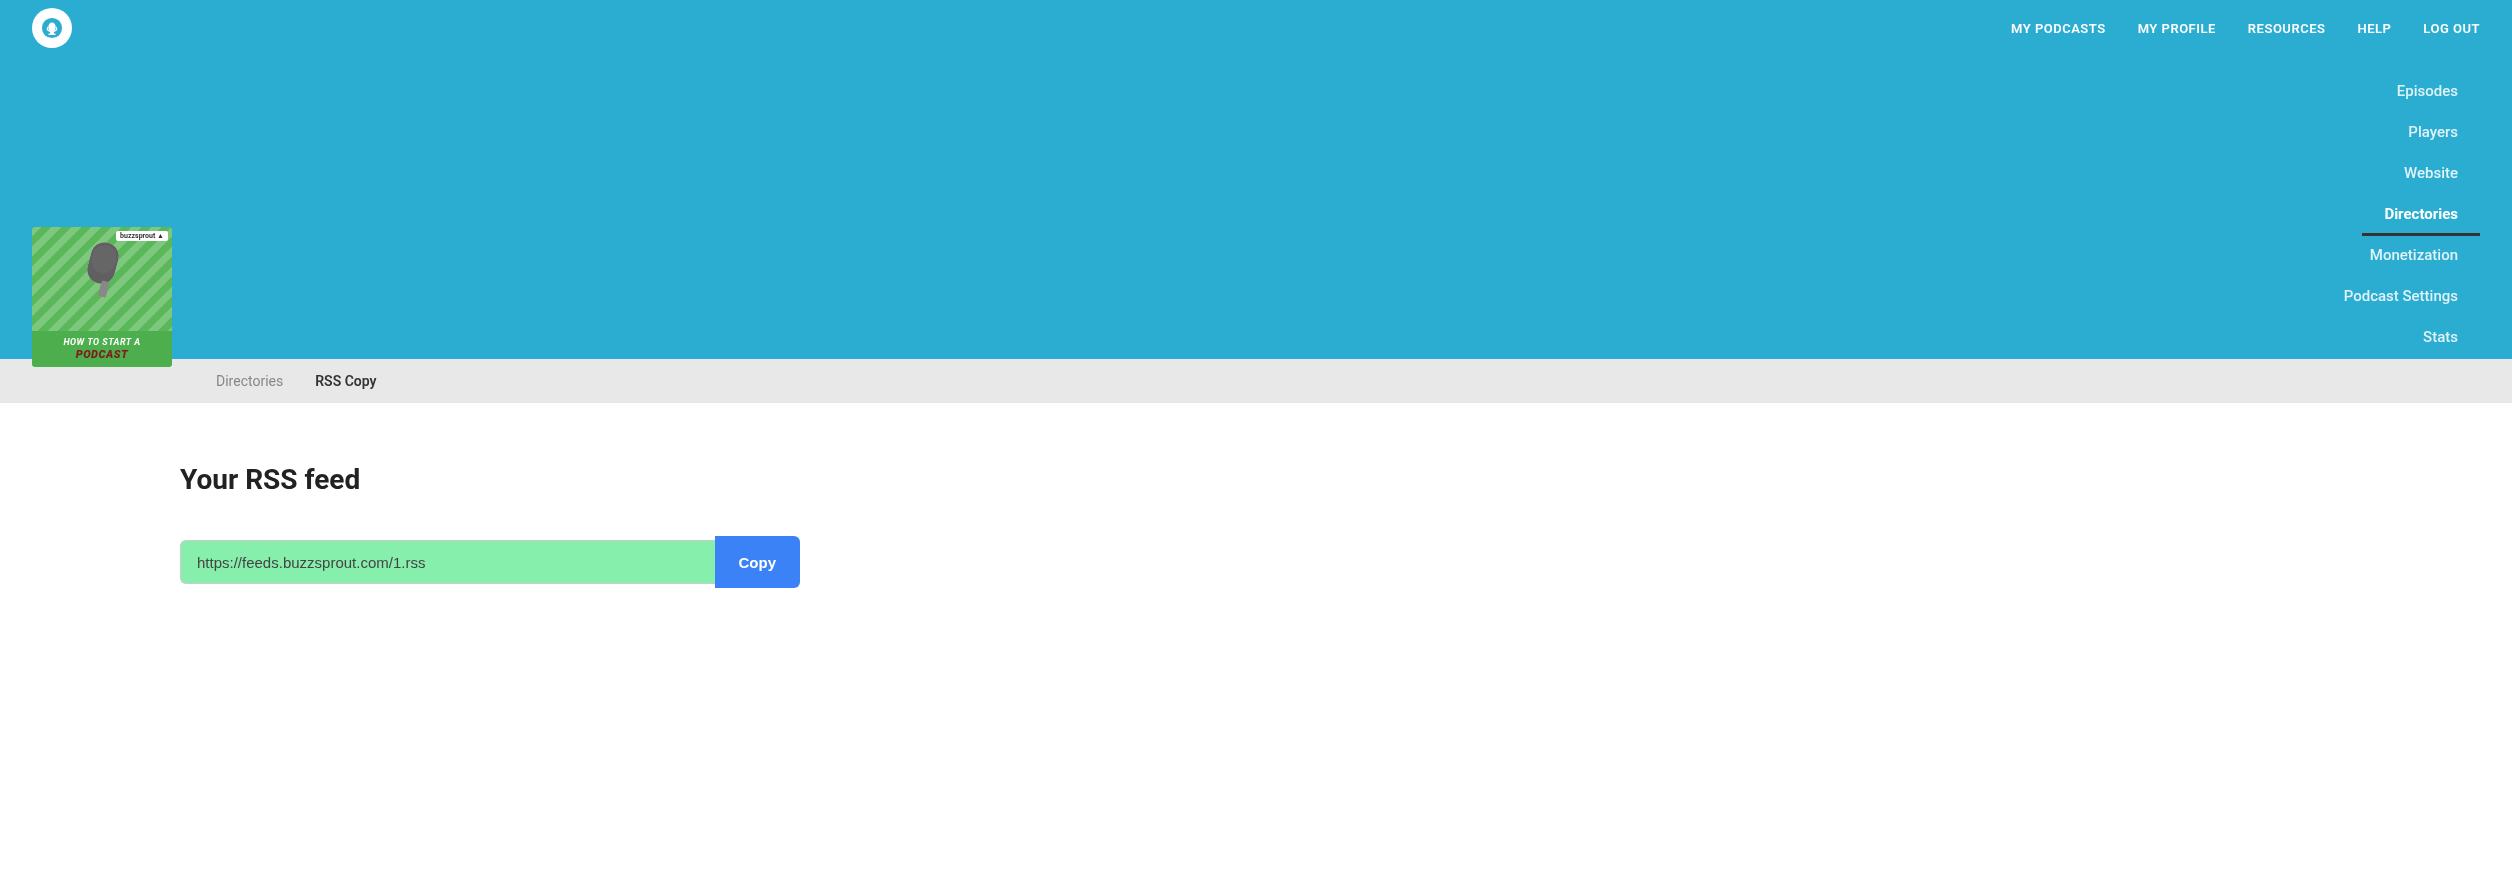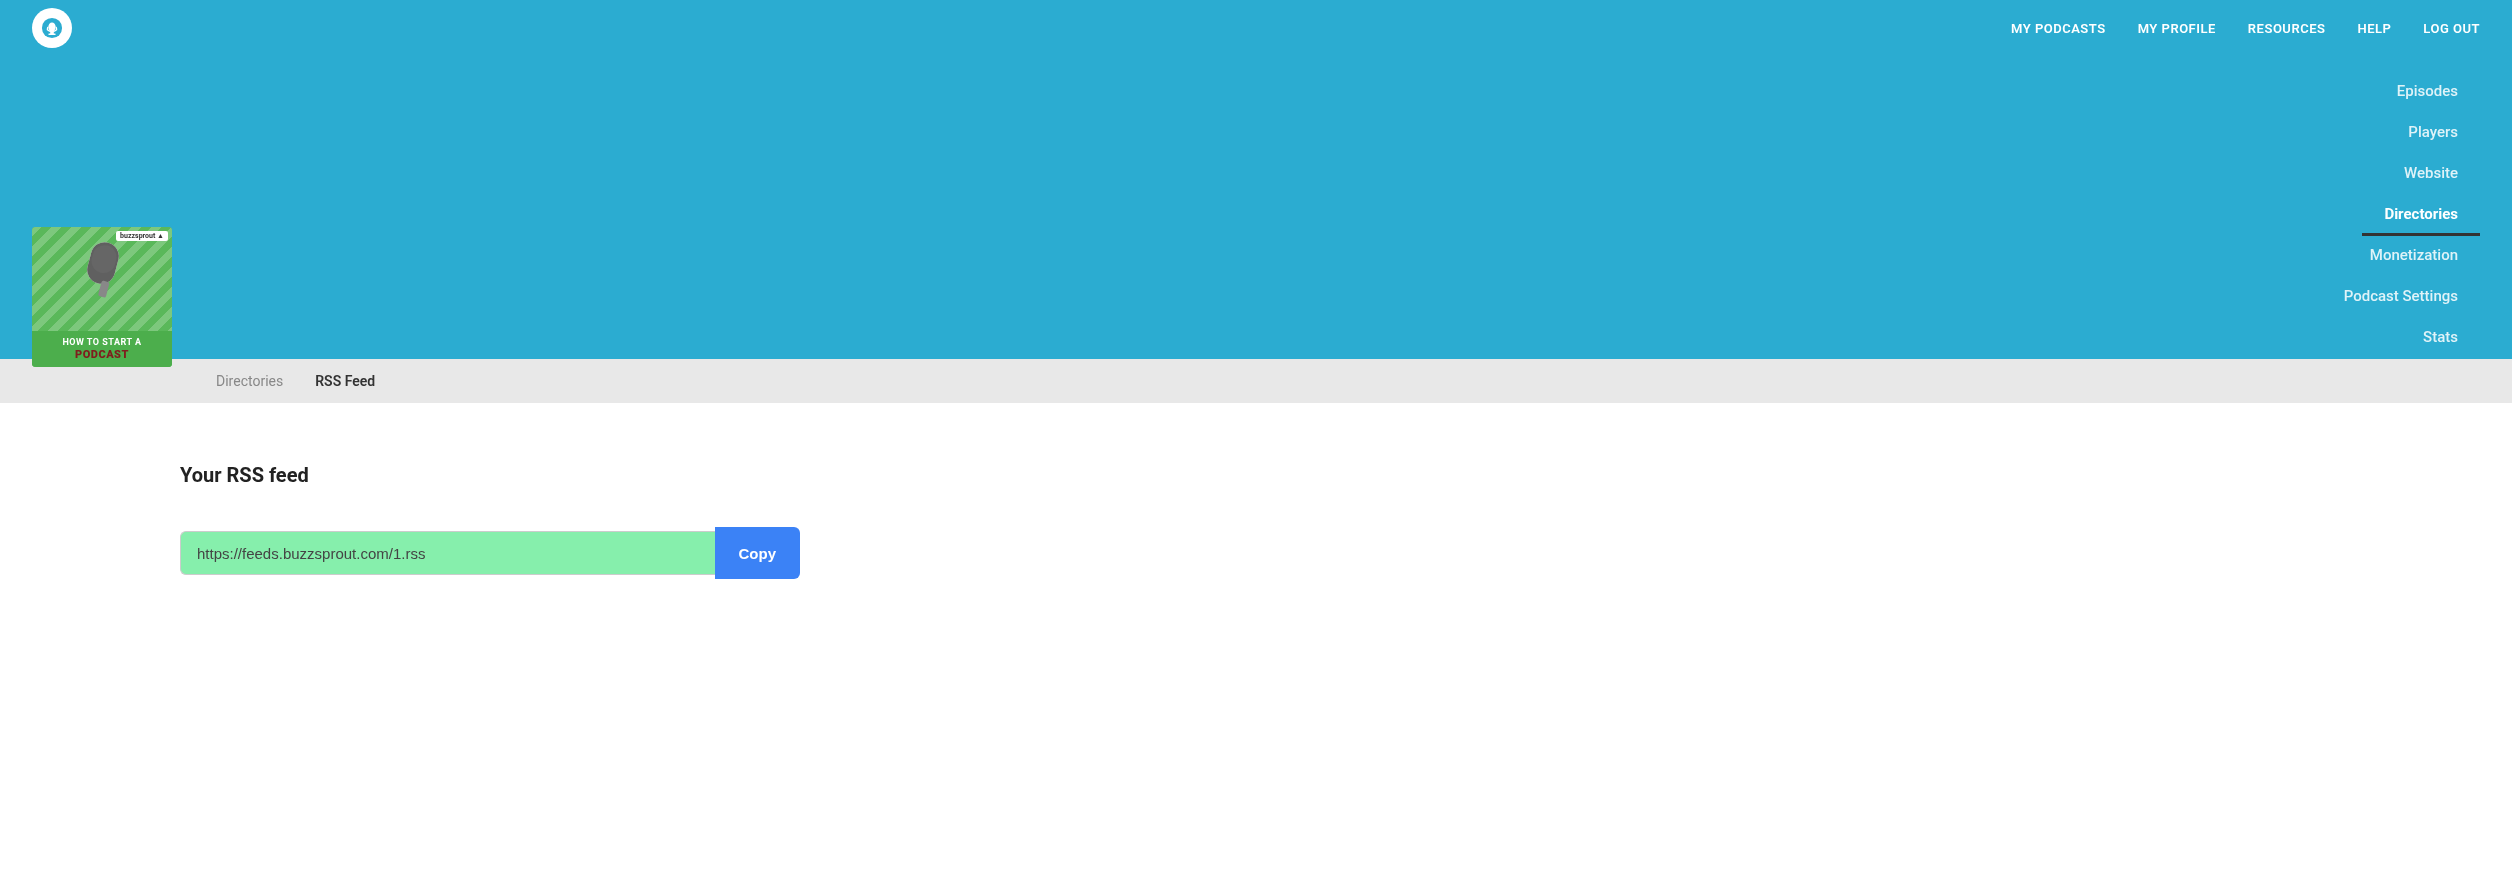--- a/index.html
+++ b/index.html
@@ -96,20 +96,21 @@
     }
 
     .artwork-label {
       position: absolute;
       bottom: 0;
       left: 0;
       right: 0;
       background: #4cae4c;
       padding: 6px 13px;
       text-align: center;
+      font-style: italic;
     }
 
     .artwork-label-how {
       color: white;
       font-size: 9px;
       font-weight: 700;
       text-transform: uppercase;
       letter-spacing: 0.5px;
       line-height: 1.2;
     }
@@ -203,21 +204,21 @@
     }
 
     
     .main-content {
       background: white;
       min-height: calc(100vh - 260px);
       padding: 60px 180px;
     }
 
     .section-title {
-      font-size: 20px;
+      font-size: 28px;
       font-weight: 700;
       color: #222;
       margin-bottom: 40px;
     }
 
     .rss-feed-row {
       display: flex;
       align-items: center;
       gap: 0;
       max-width: 620px;
@@ -304,21 +305,21 @@
       <a class="tab active">Directories</a>
       <a class="tab">Monetization</a>
       <a class="tab">Podcast Settings</a>
       <a class="tab">Stats</a>
     </div>
   </div>
 </div>
 
 <div class="sub-nav">
   <a class="sub-nav-link">Directories</a>
-  <a class="sub-nav-link active">RSS Feed</a>
+  <a class="sub-nav-link active">RSS Copy</a>
 </div>
 
 <div class="main-content">
   <h2 class="section-title">Your RSS feed</h2>
 
   <div class="rss-feed-row">
     <input class="rss-input" type="text" readonly="" value="https://feeds.buzzsprout.com/1.rss" style="">
     <button class="copy-button">Copy</button>
   </div>
 </div>

